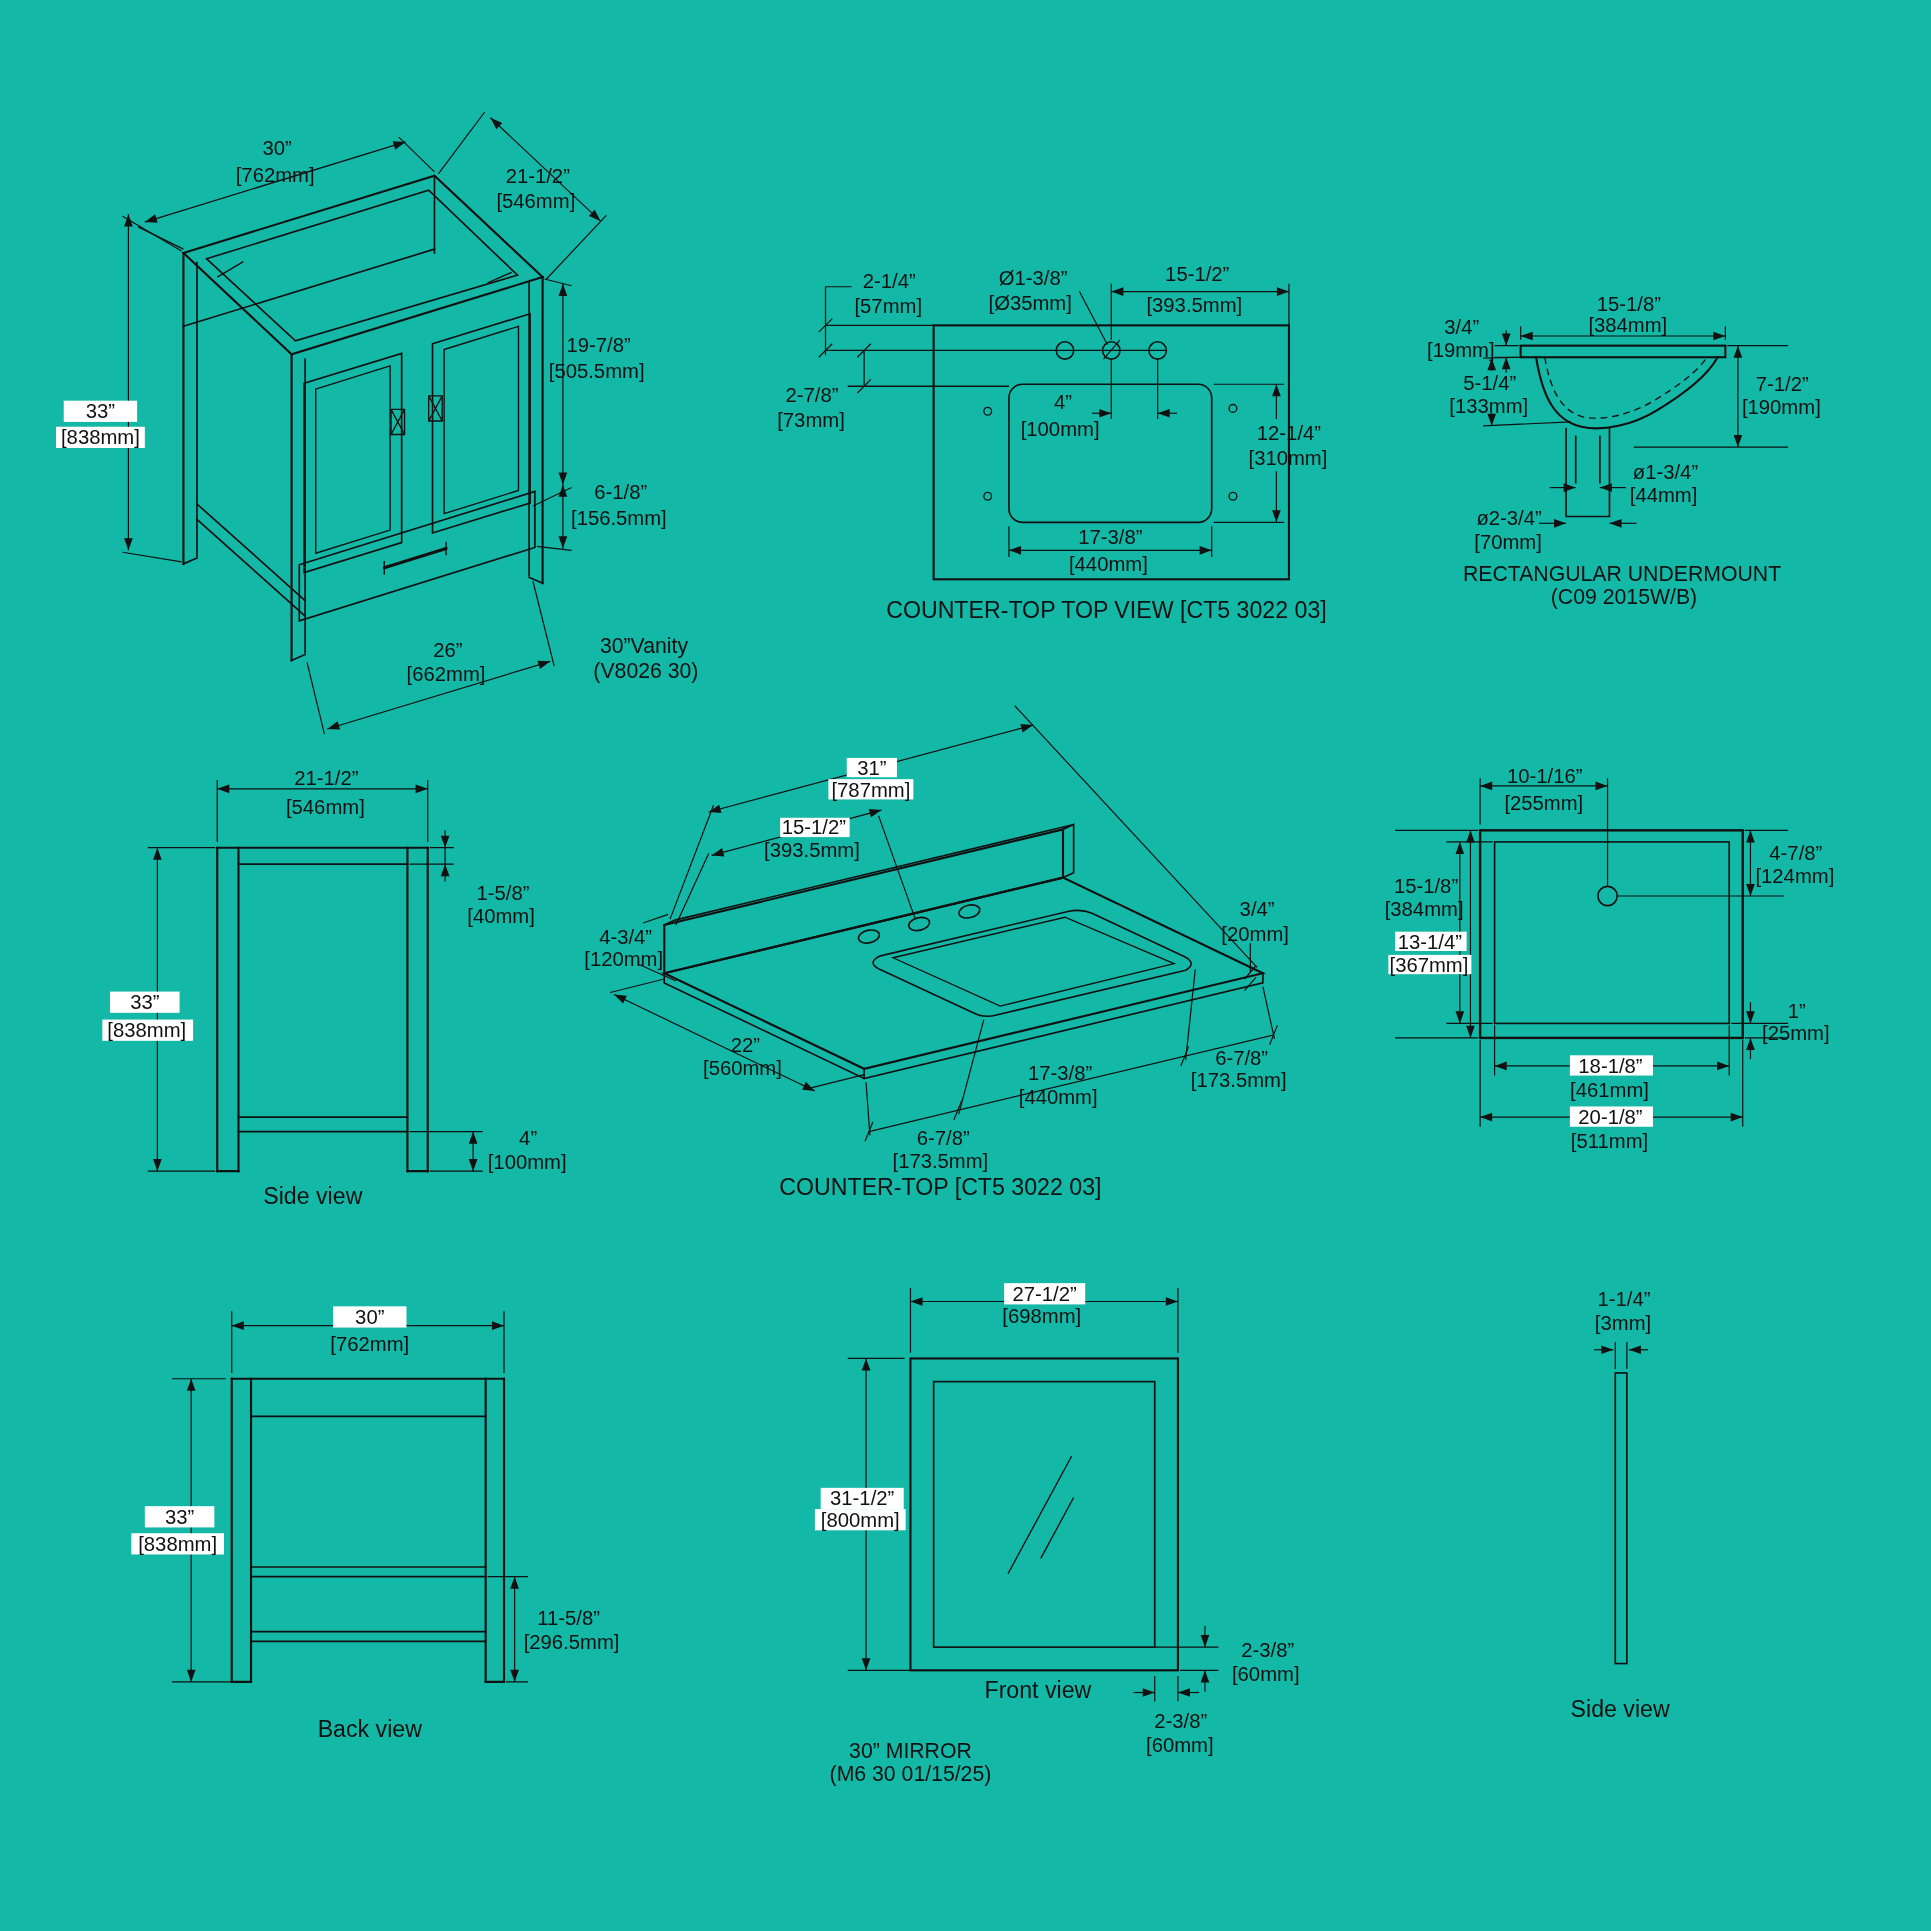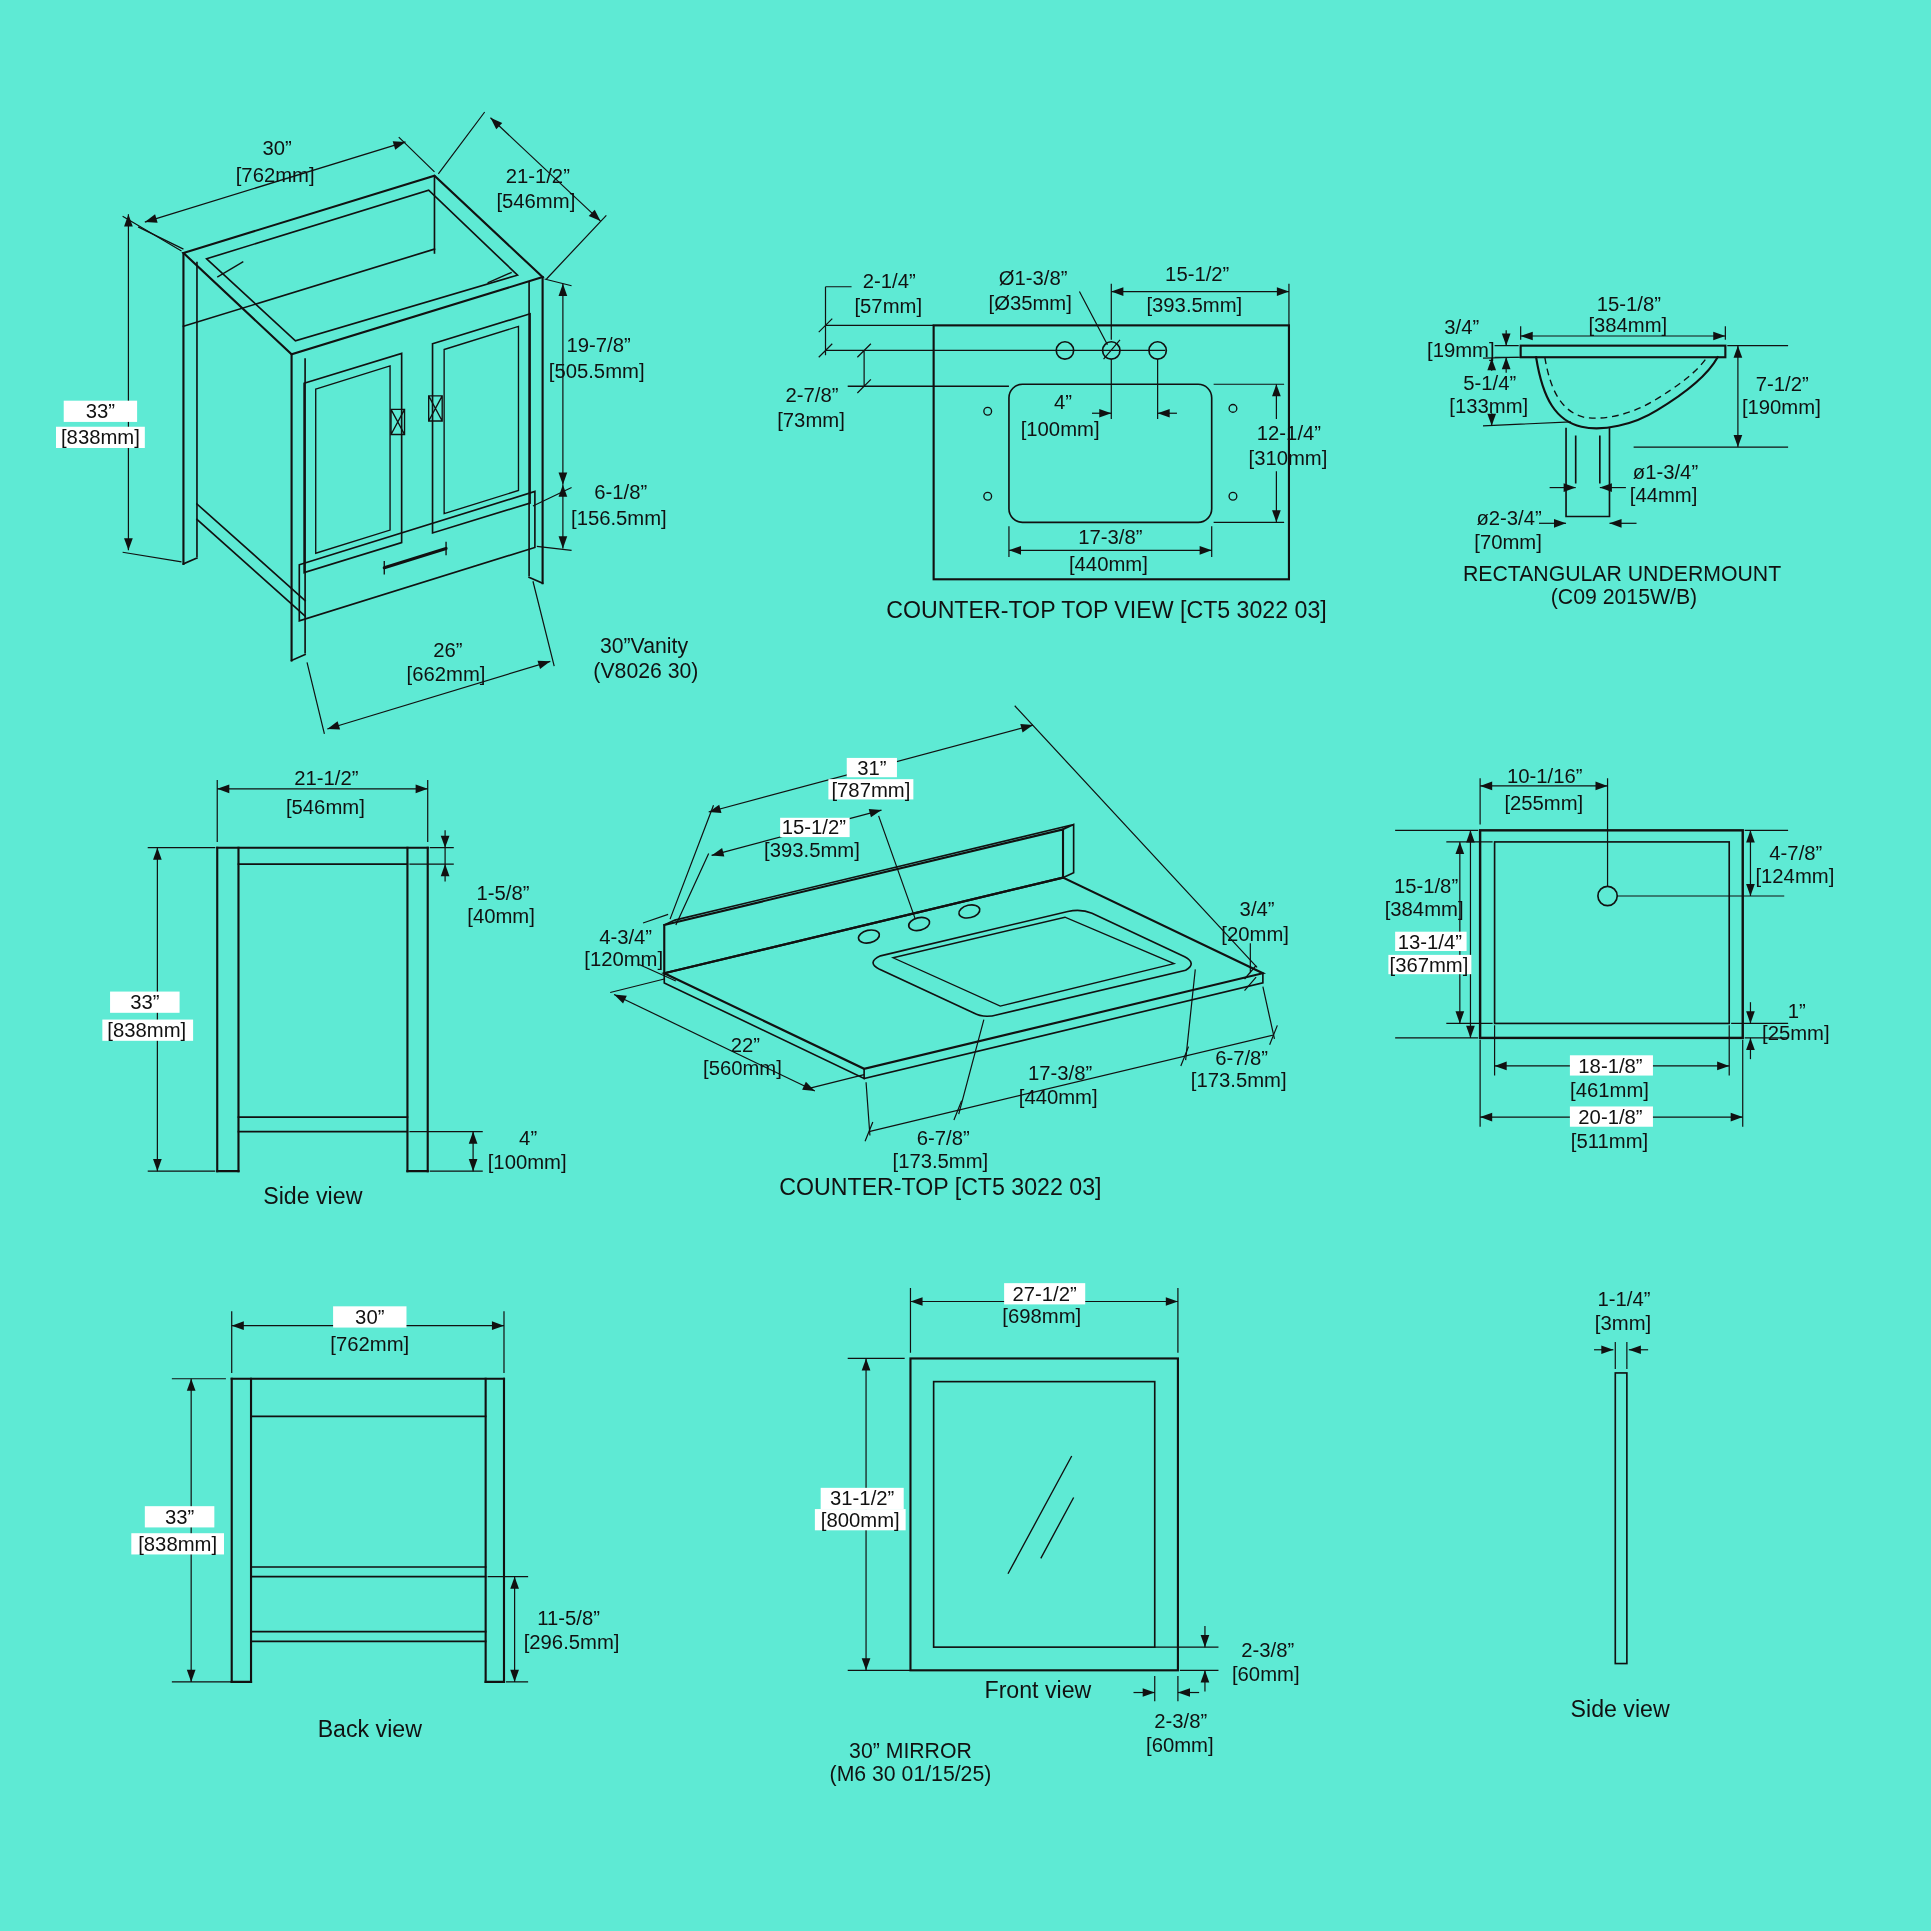--- a/index.html
+++ b/index.html
@@ -1,16 +1,16 @@
 <!DOCTYPE html>
 <html><head>
 <meta charset="utf-8">
 <style>
   html,body{margin:0;padding:0;background:#fff;}
-  .sheet{position:relative;width:1931px;height:1931px;background:#5eead4;overflow:hidden;}
+  .sheet{position:relative;width:1931px;height:1931px;background:#14b8a6;overflow:hidden;}
   svg{position:absolute;left:0;top:0;}
   svg text{font-family:"Liberation Sans",sans-serif;font-size:21px;fill:#111;text-anchor:middle;dominant-baseline:central;}
   svg text.c{font-size:24px;}
   svg text.cs{font-size:22px;}
   .o{stroke:#111;stroke-width:2.2;fill:none;stroke-linecap:square;}
   .ob{stroke:#111;stroke-width:2.5;fill:none;}
   .i{stroke:#111;stroke-width:1.7;fill:none;stroke-linecap:square;}
   .t{stroke:#111;stroke-width:1.4;fill:none;}
   .d{stroke:#111;stroke-width:1.25;fill:none;}
   .dash{stroke-dasharray:7 5;}

